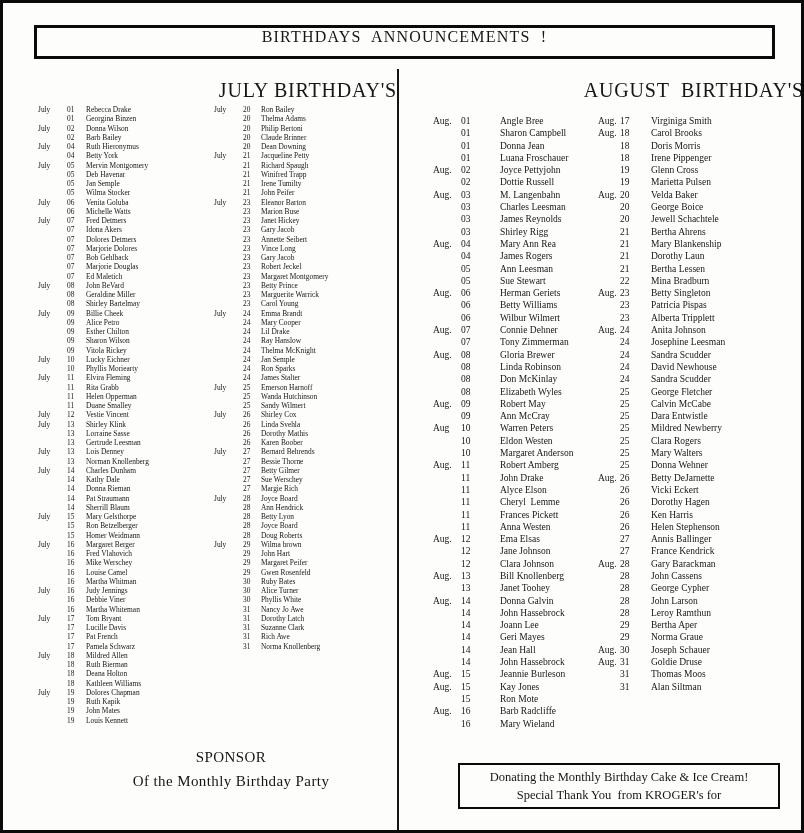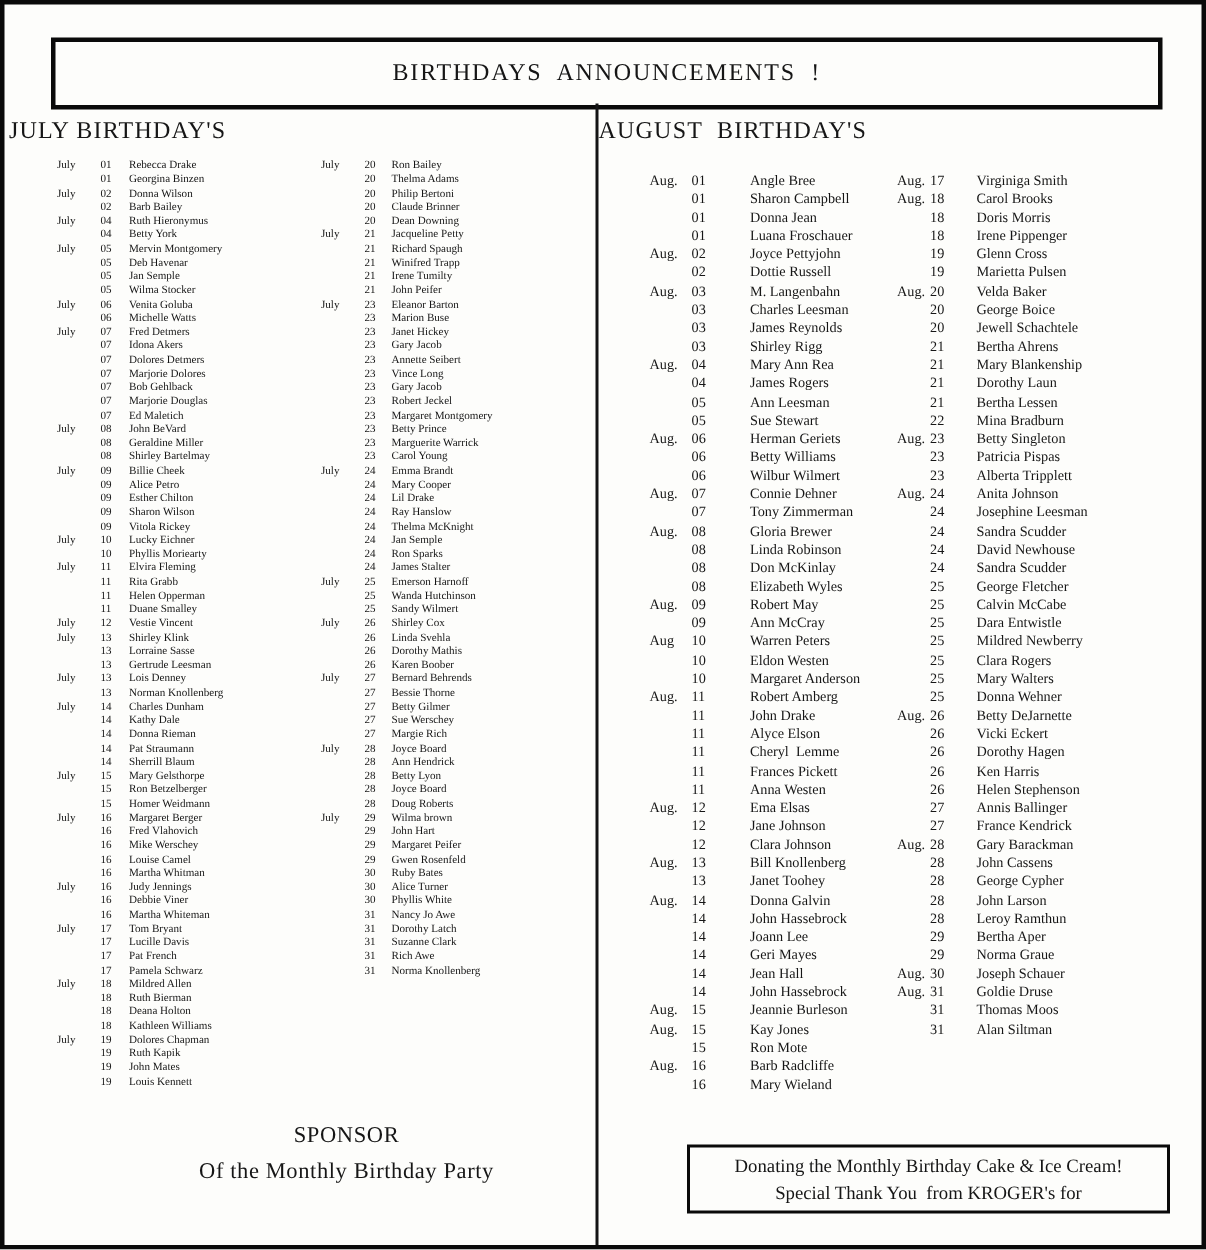--- a/index.html
+++ b/index.html
@@ -7,37 +7,37 @@
     position:relative;
     width:804px; height:833px;
     box-sizing:border-box;
     background:#fdfdfb;
     border:3px solid #0a0a0a;
     font-family:"Liberation Serif", serif;
     color:#161616;
     overflow:hidden;
   }
   .title-box {
-    position:absolute; left:31px; top:22px; width:741px; height:48px;
+    position:absolute; left:31px; top:22px; width:741px; height:34px;
     box-sizing:border-box;
     border:3px solid #0a0a0a;
-    display:flex; align-items:center; justify-content:center;
+    display:flex; justify-content:center;
     font-size:16px; letter-spacing:1.2px; word-spacing:5px;
     white-space:pre;
   }
   .divider {
     position:absolute; left:394px; top:66px; bottom:0; width:2px;
     background:#141414;
   }
   .half { position:absolute; top:66px; }
   .half.left  { left:3px;   width:391px; }
   .half.right { left:396px; width:405px; }
   .section-header {
     position:absolute; top:10px; left:0; width:100%;
-    text-align:left; font-size:16px; letter-spacing:0.8px;
+    text-align:right; font-size:20px; letter-spacing:0.8px;
     white-space:pre;
   }
   .list { position:absolute; }
   .row { display:grid; }
   .row span { white-space:pre; overflow:visible; }
 
   
   .july-list-1 { top:36px; left:32px;  width:168px; }
   .july-list-2 { top:36px; left:208px; width:180px; }
   .july-list-1 .row, .july-list-2 .row {

